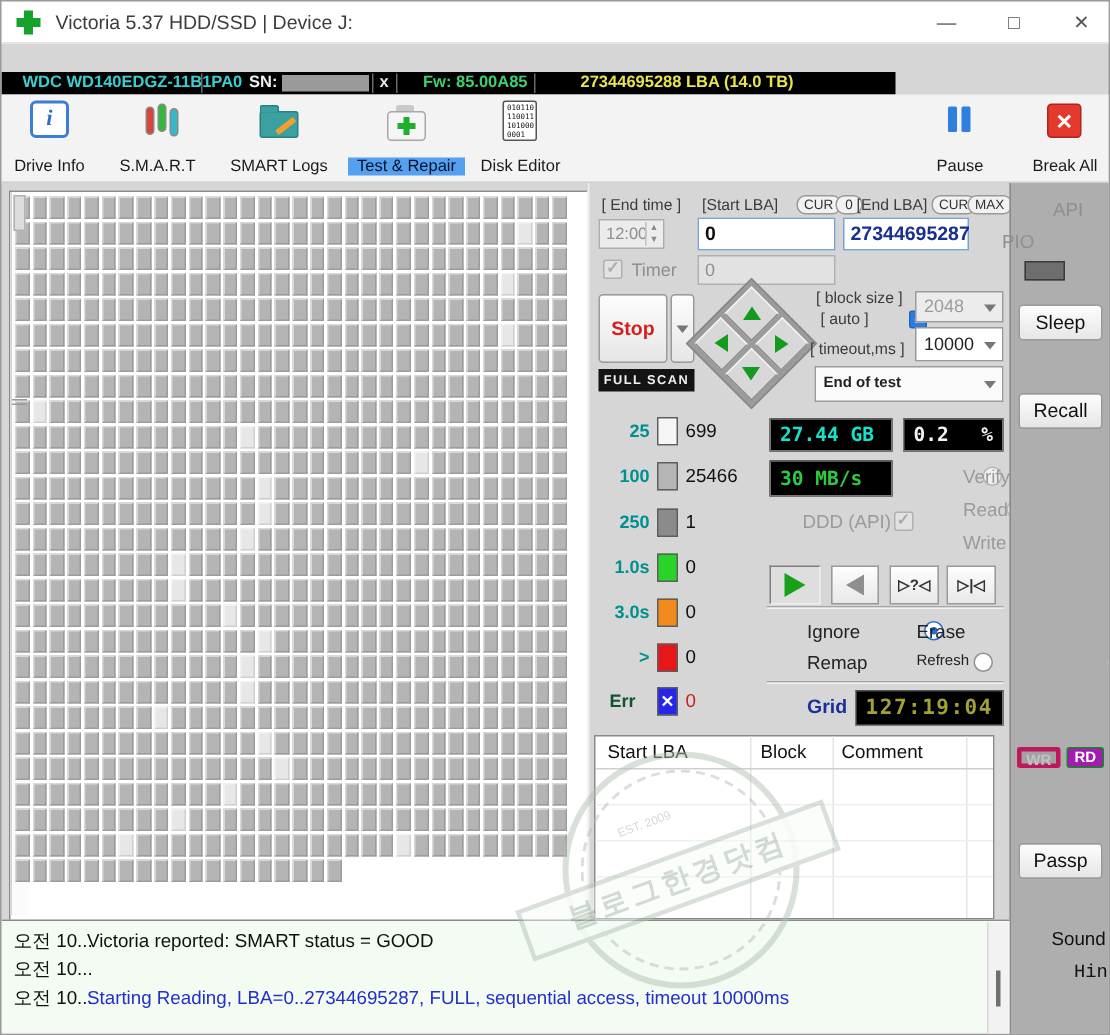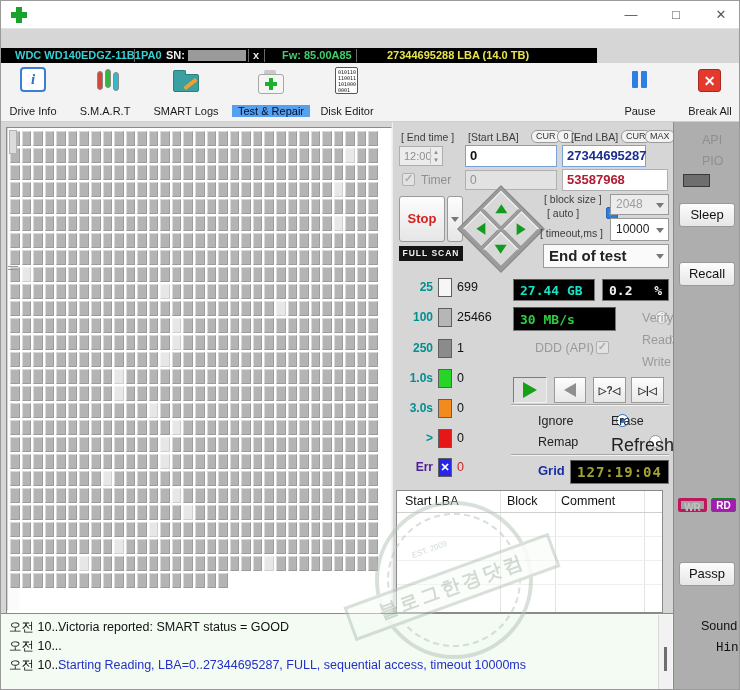--- a/index.html
+++ b/index.html
@@ -79,21 +79,21 @@
   .cb.dim{background:#e2e2e2;border-color:#b0b0b0;}
   .cb.dim::after{content:"✓";position:absolute;left:1px;top:-2px;color:#adadad;font-size:11px;font-weight:bold;}
   .radio{display:inline-block;width:13px;height:13px;border-radius:50%;background:#fff;border:1px solid #909090;position:relative;vertical-align:middle;}
   .radio.dim{background:#efefef;border-color:#b5b5b5;}
   .radio.seldim::after{content:"";position:absolute;left:3px;top:3px;width:5px;height:5px;border-radius:50%;background:#9a9a9a;}
   .radio.selblue{border-color:#2a6ec4;}
   .radio.selblue::after{content:"";position:absolute;left:3px;top:3px;width:5px;height:5px;border-radius:50%;background:#1f6fd0;}
 
   .stat{display:flex;align-items:center;height:20px;}
   .stat-lbl{width:36px;text-align:right;color:#009090;font-weight:bold;font-size:12px;}
-  .stat-lbl.errlbl{color:#4c1d95;}
+  .stat-lbl.errlbl{color:#14532d;text-align:center;}
   .stat-square{width:14px;height:19px;border:1px solid #5e5e5e;margin:0 5px;position:relative;flex:none;}
   .stat-square.errsq::after{content:"✕";position:absolute;left:0;top:0;right:0;bottom:0;color:#fff;font-size:11px;font-weight:bold;display:flex;align-items:center;justify-content:center;}
   .stat-count{font-size:12.5px;color:#111;}
   .stat-count.errcnt{color:#cc2222;}
 
   .led{background:#000;border:1px solid #777;border-top-color:#555;font-family:"DejaVu Sans Mono",monospace;font-weight:bold;font-size:13px;display:flex;align-items:center;padding:0 6px;}
   .groove{height:2px;border-top:1px solid #a6a6a6;border-bottom:1px solid #f2f2f2;}
 
   .tb-btn2{background:linear-gradient(#fdfdfd,#e8e8e8);border:1px solid #9a9a9a;display:flex;align-items:center;justify-content:center;}
   .tb-btn2.pressed{background:#dedede;border-color:#7d7d7d #f0f0f0 #f0f0f0 #7d7d7d;}
@@ -136,20 +136,21 @@
 <body>
 
 <div id="win">
 
   
   <div class="abs titlebar">
     <div class="abs app-plus">
         <i class="v"></i>
         <i class="h"></i>
       </div>
+    <div class="abs title-text">Victoria 5.37 HDD/SSD | Device J:</div>
     <div class="abs winctl" style="left:615px;">—</div>
     <div class="abs winctl" style="left:660px;">□</div>
     <div class="abs winctl" style="left:705px;">✕</div>
   </div>
 
   
 
   
   <div class="abs blackbar">
     <span class="abs" style="left:14px;color:#39cfd0;">WDC WD140EDGZ-11B1PA0</span>
@@ -1091,21 +1092,20 @@
   <div class="abs spinner" style="left:398px;top:145px;">
     <span>12:00</span>
     <span class="spin-btns">▲<br>▼</span>
   </div>
   <div class="abs field" style="left:464px;top:144px;width:92px;height:22px;color:#111;">0</div>
   <div class="abs field" style="left:561px;top:144px;width:84px;height:22px;color:#1a2f8f;text-align:center;">27344695287</div>
 
   <span class="abs cb dim" style="left:401px;top:171px;"></span>
   <span class="abs lbl" style="left:420px;top:172px;color:#8f8f8f;font-size:12px;">Timer</span>
   <div class="abs" style="left:464px;top:169px;width:92px;height:20px;background:#e2e2e2;border:1px solid #b0b0b0;color:#8f8f8f;font-size:12px;line-height:18px;padding:0 4px;">0</div>
-  <div class="abs field" style="left:561px;top:168px;width:106px;height:22px;border-color:#b0b0b0;color:#b01b30;">53587968</div>
 
   <div class="abs btn" style="left:398px;top:195px;width:46px;height:46px;">
     <span style="color:#d42020;font-weight:bold;font-size:13px;line-height:44px;">Stop</span>
   </div>
   <div class="abs btn" style="left:446px;top:195px;width:16px;height:46px;">
     <span class="drop-arr" style="right:3px;"></span>
   </div>
   <div class="abs fullscan" style="left:398px;top:245px;width:64px;height:15px;">FULL SCAN</div>
 
   <div class="abs dpad" style="left:469px;top:197px;width:62px;height:62px;">
@@ -1126,21 +1126,21 @@
   <span class="abs lbl" style="left:543px;top:192px;">[ block size ]</span>
   <span class="abs lbl" style="left:546px;top:206px;">[ auto ]</span>
   <span class="abs cb on" style="left:589px;top:204px;width:12px;height:12px;"></span>
   <div class="abs combo dis" style="left:609px;top:193px;width:59px;height:21px;line-height:19px;">
     <span>2048</span><span class="arr"></span>
   </div>
   <span class="abs lbl" style="left:539px;top:226px;">[ timeout,ms ]</span>
   <div class="abs combo" style="left:609px;top:217px;width:59px;height:23px;line-height:21px;">
     <span>10000</span><span class="arr"></span>
   </div>
-  <div class="abs combo" style="left:542px;top:243px;width:126px;height:24px;line-height:22px;font-weight:bold;font-size:15px;background:#fafafa;">
+  <div class="abs combo" style="left:542px;top:243px;width:126px;height:24px;line-height:22px;font-weight:bold;font-size:10px;background:#fafafa;">
     <span>End of test</span><span class="arr"></span>
   </div>
 
   
   <div class="abs stat" style="left:396px;top:276px;">
     <span class="stat-lbl">25</span>
       <span class="stat-square" style="background: rgb(246, 246, 246);"></span>
       <span class="stat-count">699</span>
   </div>
   <div class="abs stat" style="left:396px;top:306px;">
@@ -1173,21 +1173,21 @@
       <span class="stat-square errsq" style="background: rgb(39, 38, 232);"></span>
       <span class="stat-count errcnt">0</span>
   </div>
 
   
   <div class="abs led" style="left:512px;top:278px;width:82px;height:22px;color:#17e2c8;">27.44 GB</div>
   <div class="abs led" style="left:601px;top:278px;width:67px;height:22px;color:#f2f2f2;justify-content:space-between;">
     <span>0.2</span>
     <span>%</span>
   </div>
-  <div class="abs led" style="left:512px;top:306px;width:103px;height:24px;color:#2ecc40;">30 MB/s</div>
+  <div class="abs led" style="left:512px;top:306px;width:82px;height:24px;color:#2ecc40;">30 MB/s</div>
 
   <span class="abs radio dim" style="left:622px;top:309px;"></span>
   <span class="abs" style="left:641px;top:310px;font-size:12.5px;color:#9a9a9a;">Verify</span>
   <span class="abs radio dim seldim" style="left:622px;top:331px;"></span>
   <span class="abs" style="left:641px;top:332px;font-size:12.5px;color:#9a9a9a;">Read</span>
   <span class="abs radio dim" style="left:622px;top:353px;"></span>
   <span class="abs" style="left:641px;top:354px;font-size:12.5px;color:#9a9a9a;">Write</span>
 
   <span class="abs cb dim" style="left:514px;top:339px;"></span>
   <span class="abs" style="left:534px;top:340px;font-size:12.5px;color:#9a9a9a;">DDD (API)</span>
@@ -1208,21 +1208,21 @@
 
   
   <div class="abs groove" style="left:510px;top:403px;width:158px;"></div>
   <span class="abs radio selblue" style="left:518px;top:412px;"></span>
   <span class="abs" style="left:537px;top:413px;font-size:12.5px;">Ignore</span>
   <span class="abs radio" style="left:591px;top:412px;"></span>
   <span class="abs" style="left:610px;top:413px;font-size:12.5px;">Erase</span>
   <span class="abs radio" style="left:518px;top:433px;"></span>
   <span class="abs" style="left:537px;top:434px;font-size:12.5px;">Remap</span>
   <span class="abs radio" style="left:591px;top:433px;"></span>
-  <span class="abs" style="left:610px;top:434px;font-size:18px;">Refresh</span>
+  <span class="abs" style="left:610px;top:434px;font-size:10px;">Refresh</span>
   <div class="abs groove" style="left:510px;top:453px;width:158px;"></div>
 
   <span class="abs cb on" style="left:516px;top:462px;width:14px;height:14px;"></span>
   <span class="abs" style="left:537px;top:462px;font-size:13px;font-weight:bold;color:#1a2f9e;">Grid</span>
   <div class="abs led" style="left:569px;top:459px;width:99px;height:24px;color:#a2a233;font-size:14px;letter-spacing:1px;justify-content:center;">127:19:04</div>
 
   
   <div class="abs def-table">
     <span class="def-head" style="left:8px;">Start LBA</span>
     <span class="def-head" style="left:110px;">Block</span>
@@ -1234,21 +1234,21 @@
     <div class="def-hline" style="top:45px;"></div>
     <div class="def-hline" style="top:69px;"></div>
     <div class="def-hline" style="top:93px;"></div>
   </div>
 
   
   <div class="abs sidebar"></div>
   
   <span class="abs side-lbl dim" style="left:701px;top:132px;">API</span>
   
-  <span class="abs side-lbl dim" style="left:701px;top:153px;">PIO</span>
+  <span class="abs side-lbl dim" style="left:667px;top:153px;">PIO</span>
   <div class="abs" style="left:682px;top:173px;width:27px;height:13px;background:#6e6e6e;border:1px solid #3a3a3a;"></div>
   <div class="abs btn side-btn" style="left:678px;top:202px;"><span>Sleep</span></div>
   <div class="abs btn side-btn" style="left:678px;top:261px;"><span>Recall</span></div>
   <div class="abs badge wr" style="left:677px;top:497px;width:29px;">WR</div>
   <div class="abs badge rd" style="left:710px;top:497px;width:25px;">RD</div>
   <div class="abs btn side-btn" style="left:678px;top:561px;"><span>Passp</span></div>
   
   <span class="abs side-lbl" style="left:700px;top:618px;">Sound</span>
   
   <span class="abs side-lbl" style="left:715px;top:640px;font-family:Liberation Mono, monospace;">Hints</span>

